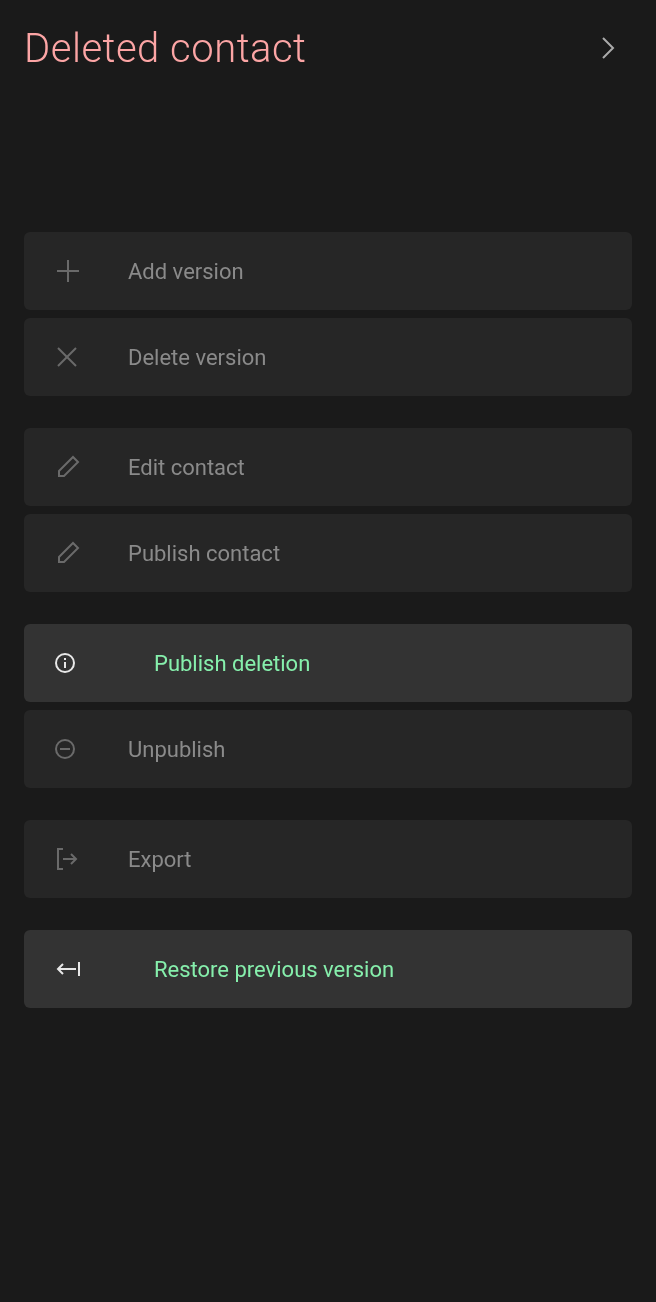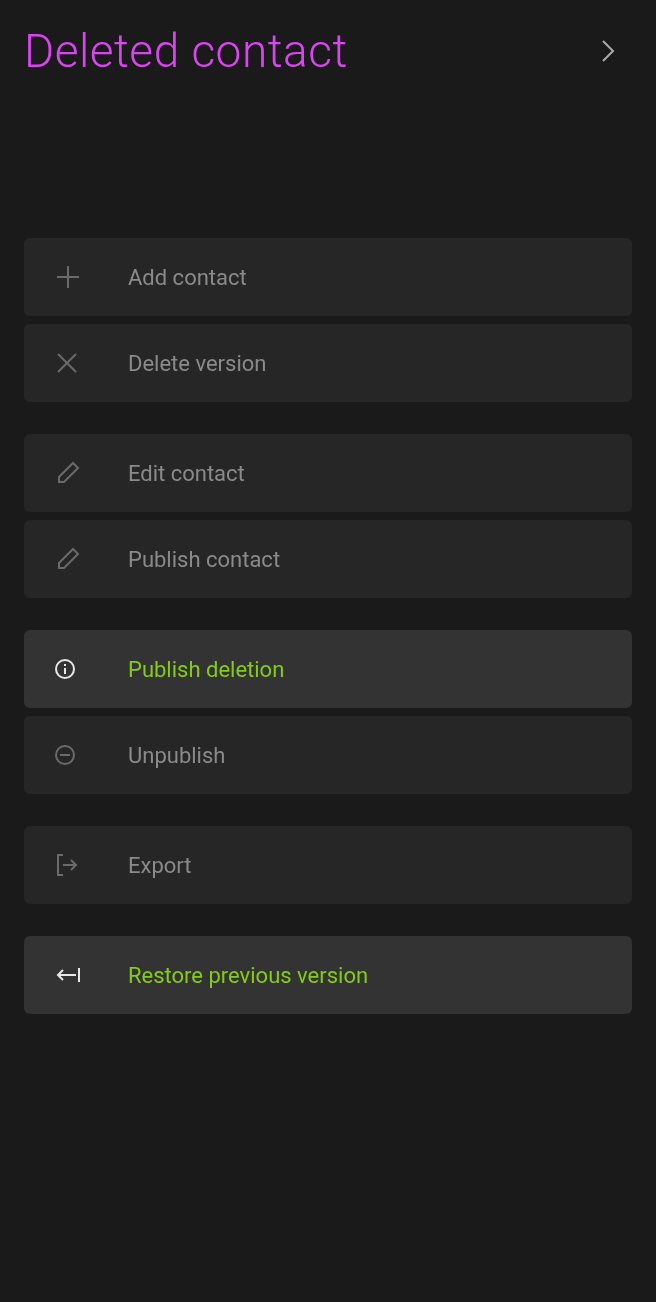--- a/index.html
+++ b/index.html
@@ -11,23 +11,23 @@
       color: #fff;
       overflow: hidden;
     }
     .header {
       display: flex;
       align-items: center;
       justify-content: space-between;
       padding: 24px 24px 0 24px;
     }
     .header-title {
-      font-size: 46px;
+      font-size: 40px;
       font-weight: 300;
-      color: #d946ef;
+      color: #fca5a5;
       letter-spacing: 0.5px;
     }
     .header-chevron {
       display: flex;
       align-items: center;
       justify-content: center;
       width: 48px;
       height: 48px;
     }
     .header-chevron svg { stroke: #aaa; }
@@ -60,21 +60,21 @@
       justify-content: flex-start;
       padding-left: 30px;
     }
     .action-icon svg { stroke: #6a6a6a; fill: none; }
     .highlight .action-icon svg { stroke: #e8e8e8; }
     .action-label {
       font-size: 22px;
       font-weight: 400;
       color: #8a8a8a;
     }
-    .highlight .action-label { color: #84cc16; }
+    .highlight .action-label { color: #86efac; margin-left: 26px; }
   </style>
 </head>
 <body>
 
 <div class="header">
   <div class="header-title">Deleted contact</div>
   <div class="header-chevron">
     <svg width="18" height="28" viewBox="0 0 18 28" fill="none" stroke-width="2">
       <polyline points="4,4 14,14 4,24"></polyline>
     </svg>
@@ -84,21 +84,21 @@
 <div class="content">
 
   <div class="group">
     <div class="action disabled">
       <span class="action-icon">
         <svg width="28" height="28" viewBox="0 0 28 28" stroke-width="2">
           <line x1="14" y1="3" x2="14" y2="25"></line>
           <line x1="3" y1="14" x2="25" y2="14"></line>
         </svg>
       </span>
-      <span class="action-label">Add contact</span>
+      <span class="action-label">Add version</span>
     </div>
     <div class="action disabled">
       <span class="action-icon">
         <svg width="26" height="26" viewBox="0 0 26 26" stroke-width="2">
           <line x1="4" y1="4" x2="22" y2="22"></line>
           <line x1="22" y1="4" x2="4" y2="22"></line>
         </svg>
       </span>
       <span class="action-label">Delete version</span>
     </div>

